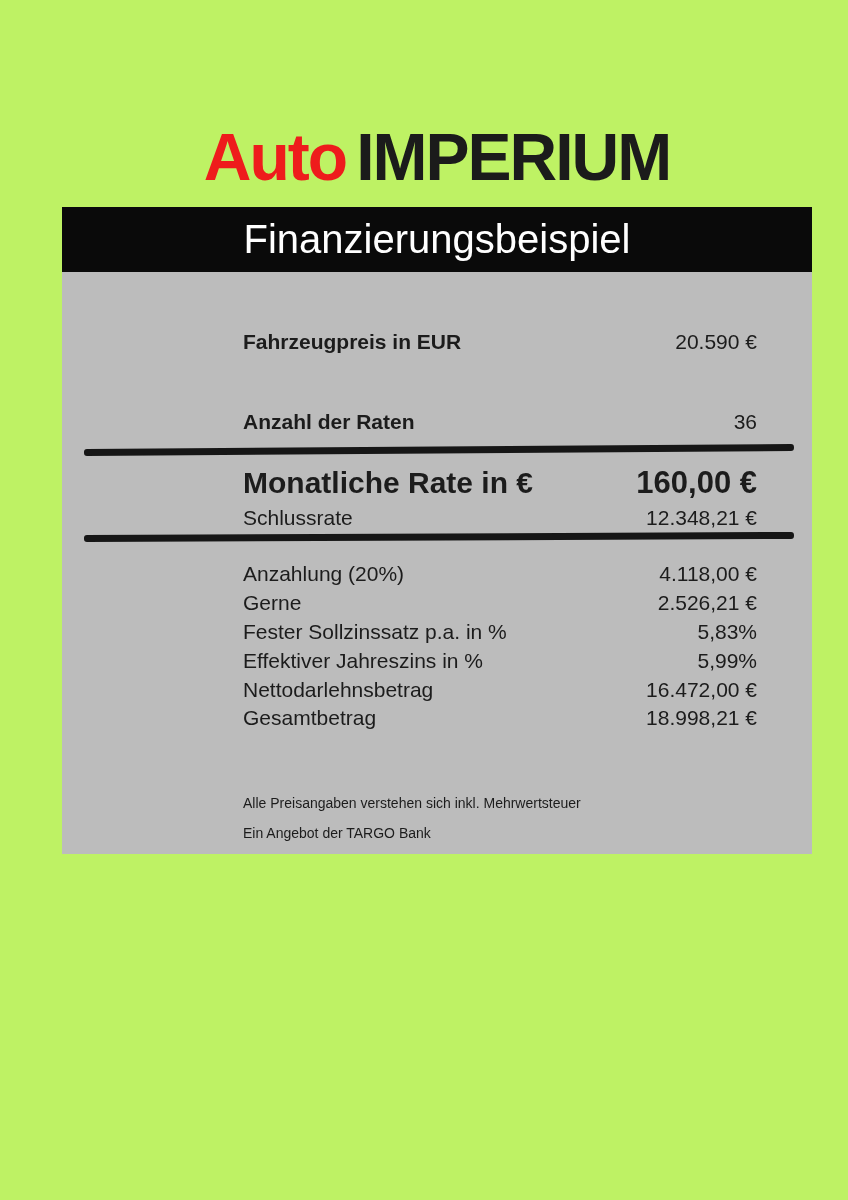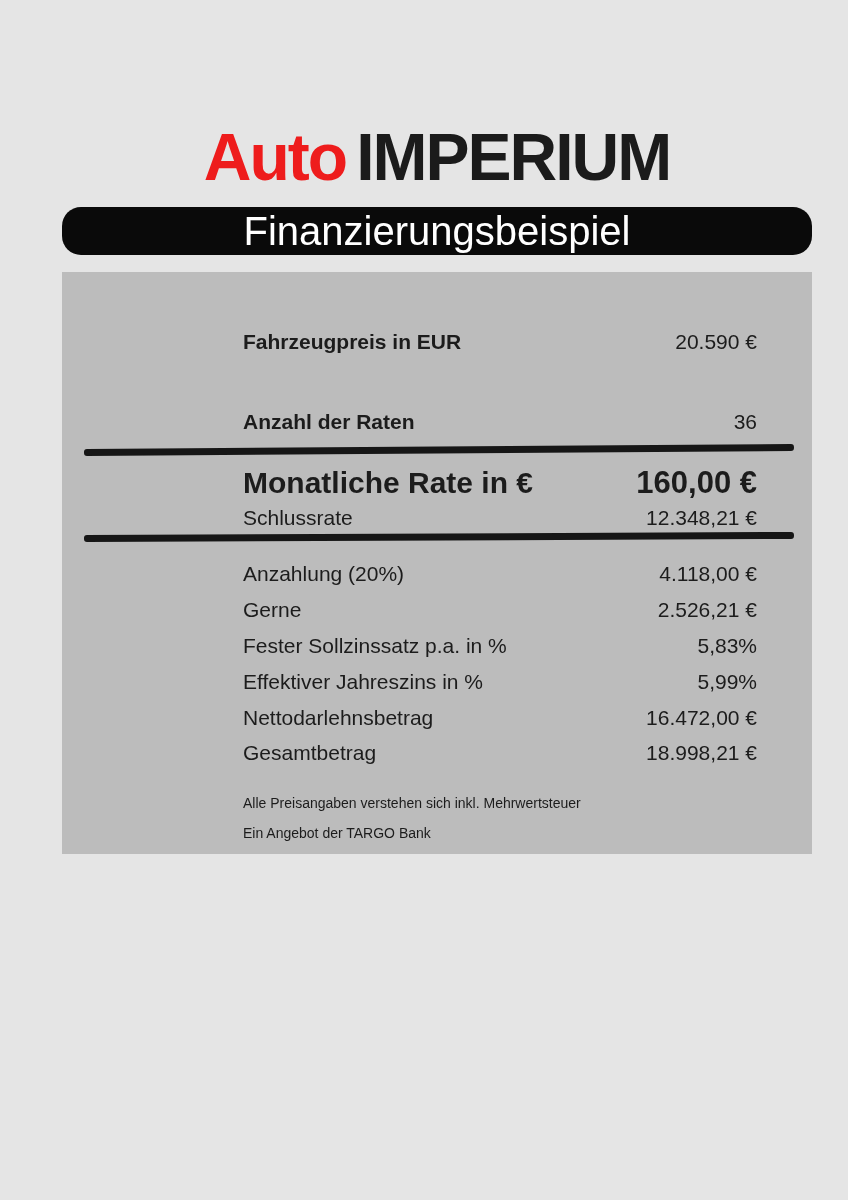--- a/index.html
+++ b/index.html
@@ -1,35 +1,35 @@
 <!DOCTYPE html>
 <html><head>
 <meta charset="utf-8">
 <style>
   html, body { margin:0; padding:0; background:#ffffff; }
   .page {
-    position:relative; width:848px; height:1200px; background:#e5e5e5;
+    position:relative; width:848px; height:1200px; background:#bef264;
     overflow:hidden; font-family:"Liberation Sans", sans-serif; color:#1c1c1c;
   }
 
   
   .logo {
     position:absolute; left:62px; top:122px; width:750px;
     text-align:center; font-size:66px; font-weight:bold;
     letter-spacing:-2px; line-height:70px; white-space:nowrap;
   }
   .logo .auto { color:#ee1c1c; }
   .logo .imperium { color:#1b1b1b; margin-left:10px; }
 
   
   .banner {
-    position:absolute; left:62px; top:207px; width:750px; height:48px;
+    position:absolute; left:62px; top:207px; width:750px; height:65px;
     background:#0a0a0a; color:#ffffff;
     display:flex; align-items:center; justify-content:center;
-    font-size:40px; font-weight:400; letter-spacing:0px;border-radius:19px;
+    font-size:40px; font-weight:400; letter-spacing:0px;
   }
 
   
   .panel {
     position:absolute; left:62px; top:272px; width:750px; height:582px;
     background:#bcbcbc;
   }
   .row {
     position:absolute; left:181px; right:55px;
     display:flex; justify-content:space-between; align-items:flex-start;
@@ -44,21 +44,21 @@
 
   .rule {
     position:absolute; left:22px; width:710px; height:7px;
     background:#161616; border-radius:3px; transform-origin:left center;
   }
   .rule-1 { top:177px; transform:rotate(-0.4deg); }
   .rule-2 { top:263px; transform:rotate(-0.25deg); }
 
   .details {
     position:absolute; left:181px; right:55px; top:288px;
-    display:flex; flex-direction:column;gap:7px;
+    display:flex; flex-direction:column;
   }
   .drow {
     display:flex; justify-content:space-between; align-items:center;
     height:28.8px; font-size:21px;
   }
 
   .notes { position:absolute; left:181px; right:40px; top:516px; font-size:14px; line-height:30px; }
 
   
   .promo {

